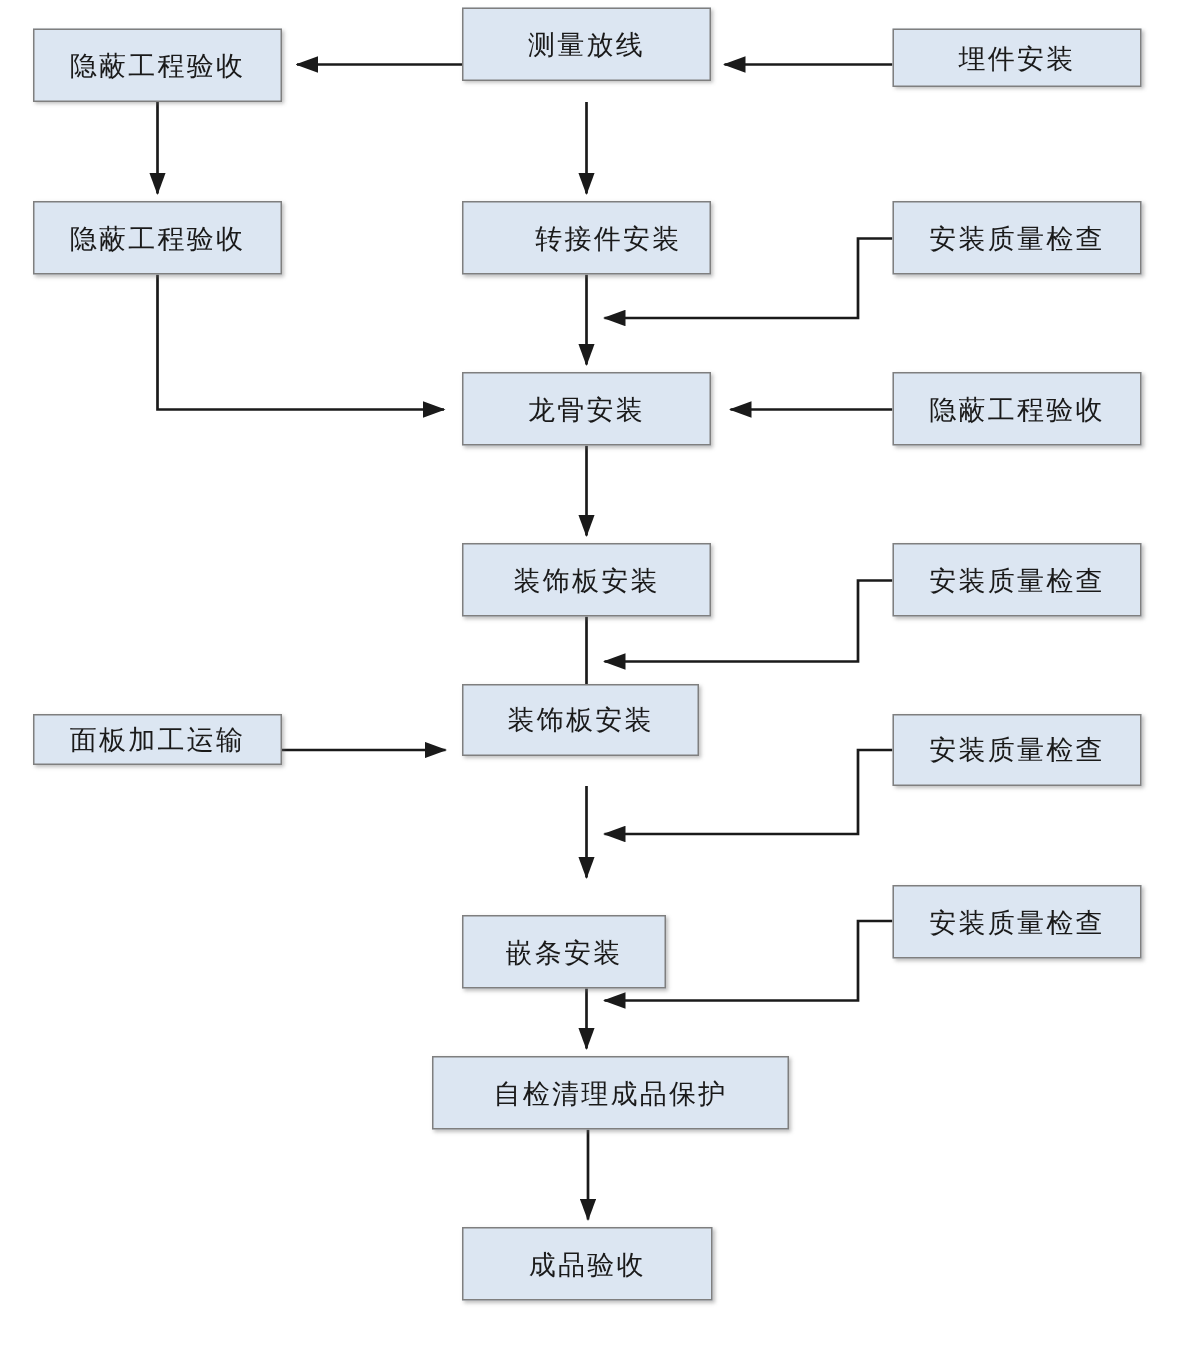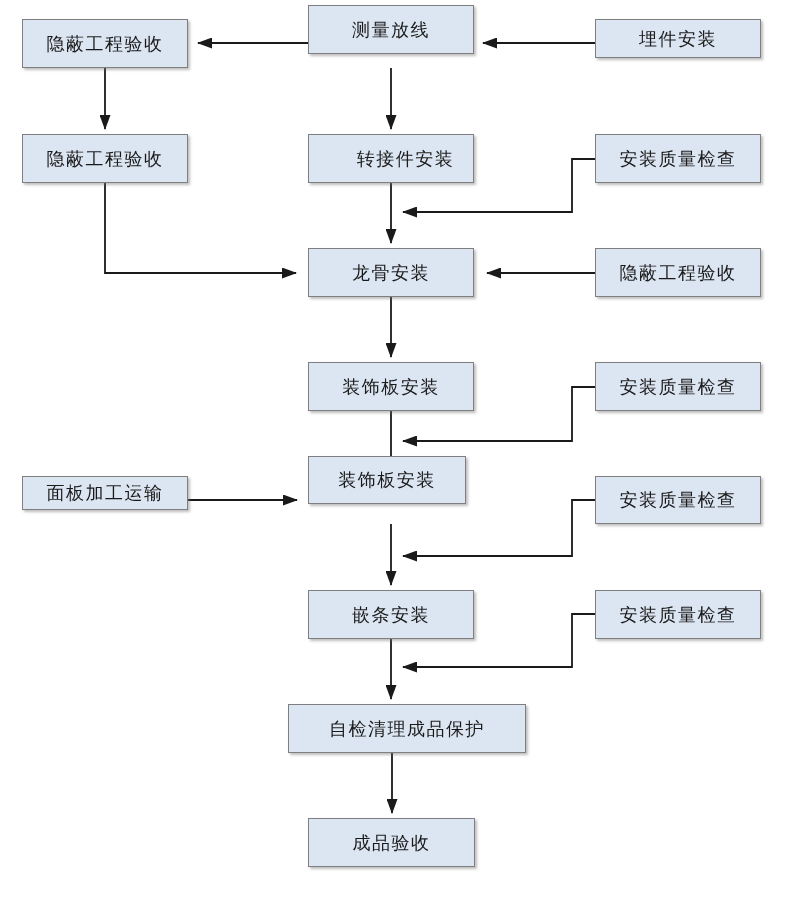--- a/index.html
+++ b/index.html
@@ -107,21 +107,21 @@
       </div>
       <div class="node" style="left: 22px; top: 476px; width: 166px; height: 34px;">
         <span>面板加工运输</span>
       </div>
       <div class="node" style="left: 308px; top: 456px; width: 158px; height: 48px;">
         <span>装饰板安装</span>
       </div>
       <div class="node" style="left: 595px; top: 476px; width: 166px; height: 48px;">
         <span>安装质量检查</span>
       </div>
-      <div class="node" style="left: 308px; top: 590px; width: 166px; height: 49px;">
+      <div class="node" style="left: 308px; top: 610px; width: 136px; height: 49px;">
         <span>嵌条安装</span>
       </div>
       <div class="node" style="left: 595px; top: 590px; width: 166px; height: 49px;">
         <span>安装质量检查</span>
       </div>
       <div class="node" style="left: 288px; top: 704px; width: 238px; height: 49px;">
         <span>自检清理成品保护</span>
       </div>
       <div class="node" style="left: 308px; top: 818px; width: 167px; height: 49px;">
         <span>成品验收</span>

